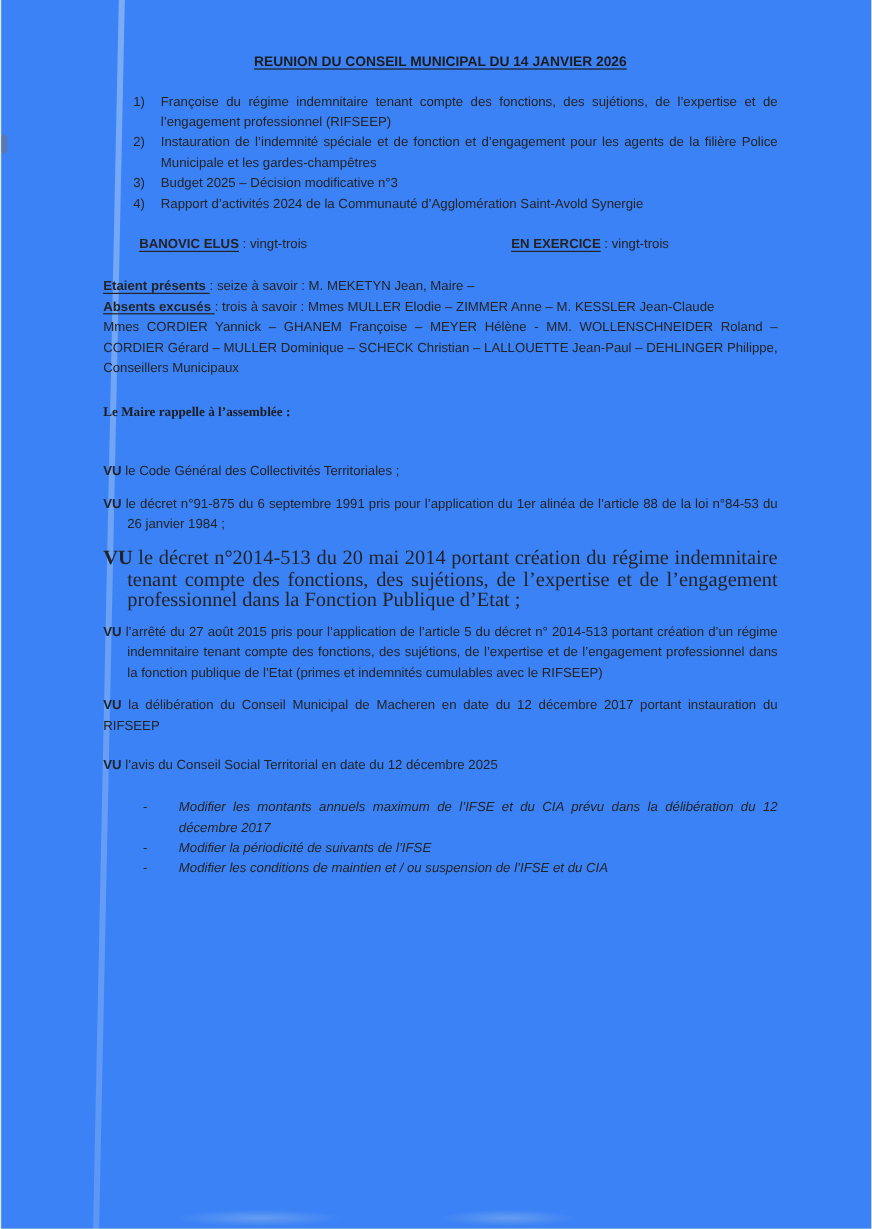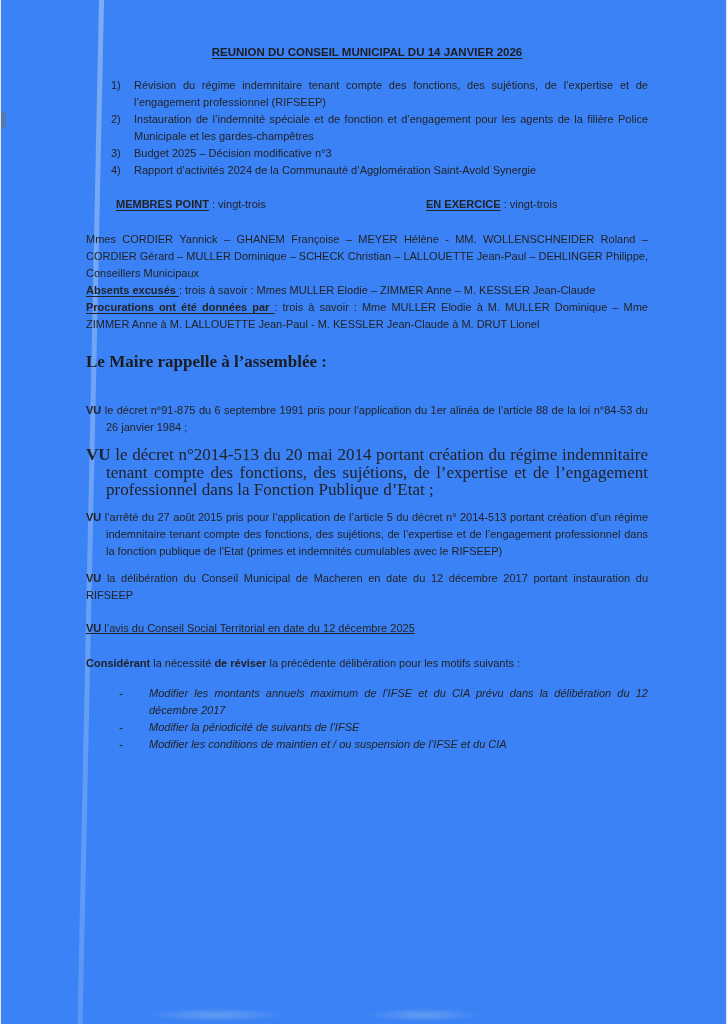--- a/index.html
+++ b/index.html
@@ -30,30 +30,30 @@
   .mem-left { margin-left:30px; width:310px; flex:none; }
   .mem-left .val, .mem-right .val { font-weight:normal; }
 
   .attendance { margin-bottom:20px; }
   .attendance p { margin:0; text-align:justify; }
   .lbl { font-weight:bold; text-decoration:underline; text-underline-offset:2px; }
 
   .point-heading { font-weight:bold; color:#1c1d20; text-align:justify; margin-bottom:20px; }
   .mayor-intro {
     font-family:"Liberation Serif", serif;
-    font-weight:bold; font-size:17px; color:#1b1c1f;
+    font-weight:bold; font-size:11px; color:#1b1c1f;
     margin-bottom:32px;
   }
 
   .vu-list { margin-bottom:18px; }
   .vu { margin:0 0 10px 0; text-align:justify; padding-left:20px; text-indent:-20px; }
   .vu .vu-prefix { font-weight:bold; }
   .vu.flat { padding-left:0; text-indent:0; }
   .vu.serif { font-family:"Liberation Serif", serif; font-size:17px; line-height:17.5px; }
-  .vu.gap-before { margin-top:16px;text-decoration:underline; }
+  .vu.gap-before { margin-top:16px; }
 
   .considering { margin:18px 0 13px 0; }
   .b { font-weight:bold; }
 
   .motifs { margin-left:33px; font-style:italic; }
   .motif { display:flex; }
   .motif-dash { width:30px; flex:none; }
   .motif-text { flex:1; text-align:justify; }
 
   
@@ -85,65 +85,63 @@
   <div class="content">
 
     <div class="doc-title">
       <span class="u">REUNION DU CONSEIL MUNICIPAL DU 14 JANVIER 2026</span>
     </div>
 
 
     <div class="agenda">
       <div class="agenda-row">
         <span class="agenda-num">1)</span>
-        <span class="agenda-text">Révision du régime indemnitaire tenant compte des fonctions, des sujétions, de l’expertise et de l’engagement professionnel (RIFSEEP)</span>
+        <span class="agenda-text">Françoise du régime indemnitaire tenant compte des fonctions, des sujétions, de l’expertise et de l’engagement professionnel (RIFSEEP)</span>
       </div>
       <div class="agenda-row">
         <span class="agenda-num">2)</span>
         <span class="agenda-text">Instauration de l’indemnité spéciale et de fonction et d’engagement pour les agents de la filière Police Municipale et les gardes-champêtres</span>
       </div>
       <div class="agenda-row">
         <span class="agenda-num">3)</span>
         <span class="agenda-text">Budget 2025 – Décision modificative n°3</span>
       </div>
       <div class="agenda-row">
         <span class="agenda-num">4)</span>
         <span class="agenda-text">Rapport d’activités 2024 de la Communauté d’Agglomération Saint-Avold Synergie</span>
       </div>
     </div>
 
     <div class="membership">
       <div class="mem-left">
-        <span class="u">MEMBRES POINT</span><span class="val"> : vingt-trois</span>
+        <span class="u">BANOVIC ELUS</span><span class="val"> : vingt-trois</span>
       </div>
       <div class="mem-right">
         <span class="u">EN EXERCICE</span><span class="val"> : vingt-trois</span>
       </div>
     </div>
 
     <div class="attendance">
+      <p><span class="lbl">Etaient présents </span><span>: seize à savoir : M. MEKETYN Jean, Maire –</span></p>
+      <p><span class="lbl">Absents excusés </span><span>: trois à savoir : Mmes MULLER Elodie – ZIMMER Anne – M. KESSLER Jean-Claude</span></p>
       <p>Mmes CORDIER Yannick – GHANEM Françoise – MEYER Hélène - MM. WOLLENSCHNEIDER Roland – CORDIER Gérard – MULLER Dominique – SCHECK Christian – LALLOUETTE Jean-Paul – DEHLINGER Philippe, Conseillers Municipaux</p>
-      <p><span class="lbl">Absents excusés </span><span>: trois à savoir : Mmes MULLER Elodie – ZIMMER Anne – M. KESSLER Jean-Claude</span></p>
-      <p><span class="lbl">Procurations ont été données par </span><span>: trois à savoir : Mme MULLER Elodie à M. MULLER Dominique – Mme ZIMMER Anne à M. LALLOUETTE Jean-Paul - M. KESSLER Jean-Claude à M. DRUT Lionel</span></p>
     </div>
 
 
     <div class="mayor-intro">Le Maire rappelle à l’assemblée :</div>
 
     <div class="vu-list">
+      <p class="vu flat"><span class="vu-prefix">VU</span> <span>le Code Général des Collectivités Territoriales ;</span></p>
       <p class="vu"><span class="vu-prefix">VU</span> <span>le décret n°91-875 du 6 septembre 1991 pris pour l’application du 1er alinéa de l’article 88 de la loi n°84-53 du 26 janvier 1984 ;</span></p>
       <p class="vu serif"><span class="vu-prefix">VU</span> <span>le décret n°2014-513 du 20 mai 2014 portant création du régime indemnitaire tenant compte des fonctions, des sujétions, de l’expertise et de l’engagement professionnel dans la Fonction Publique d’Etat ;</span></p>
       <p class="vu"><span class="vu-prefix">VU</span> <span>l’arrêté du 27 août 2015 pris pour l’application de l’article 5 du décret n° 2014-513 portant création d’un régime indemnitaire tenant compte des fonctions, des sujétions, de l’expertise et de l’engagement professionnel dans la fonction publique de l’Etat (primes et indemnités cumulables avec le RIFSEEP)</span></p>
       <p class="vu flat"><span class="vu-prefix">VU</span> <span>la délibération du Conseil Municipal de Macheren en date du 12 décembre 2017 portant instauration du RIFSEEP</span></p>
       <p class="vu flat gap-before"><span class="vu-prefix">VU</span> <span>l’avis du Conseil Social Territorial en date du 12 décembre 2025</span></p>
     </div>
 
-    <div class="considering">
-      <span class="b">Considérant</span><span> la nécessité </span><span class="b">de réviser</span><span> la précédente délibération pour les motifs suivants :</span>
-    </div>
 
     <div class="motifs">
       <div class="motif">
         <span class="motif-dash">-</span>
         <span class="motif-text">Modifier les montants annuels maximum de l’IFSE et du CIA prévu dans la délibération du 12 décembre 2017</span>
       </div>
       <div class="motif">
         <span class="motif-dash">-</span>
         <span class="motif-text">Modifier la périodicité de suivants de l’IFSE</span>
       </div>

